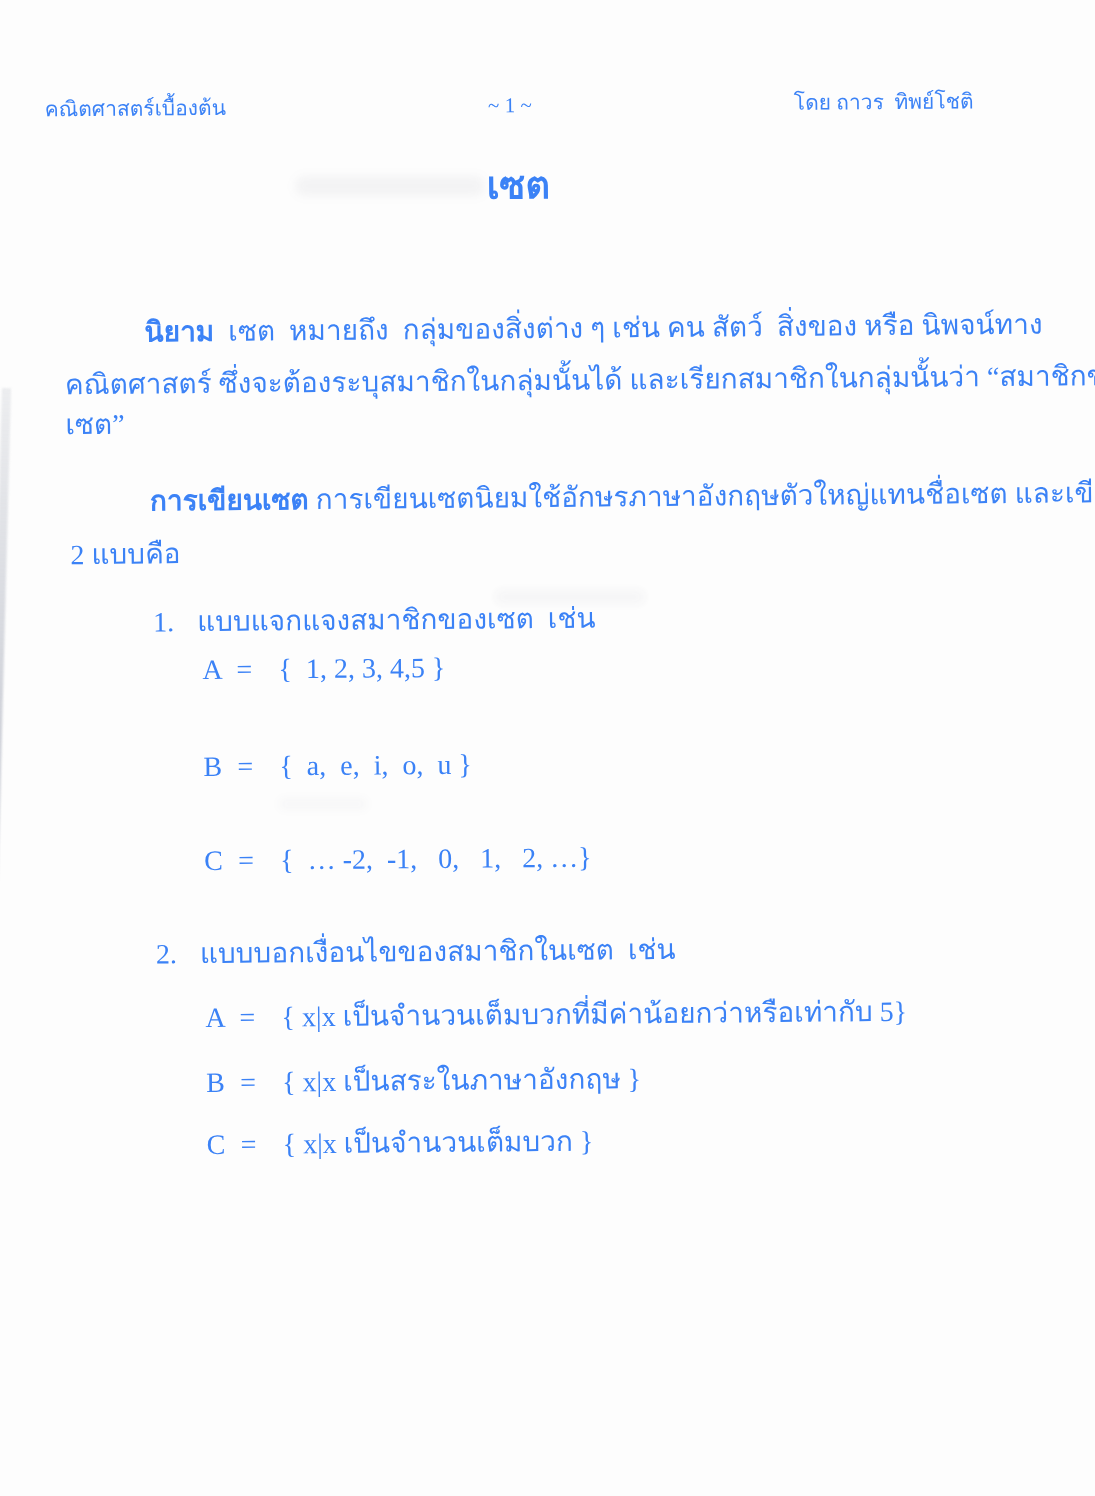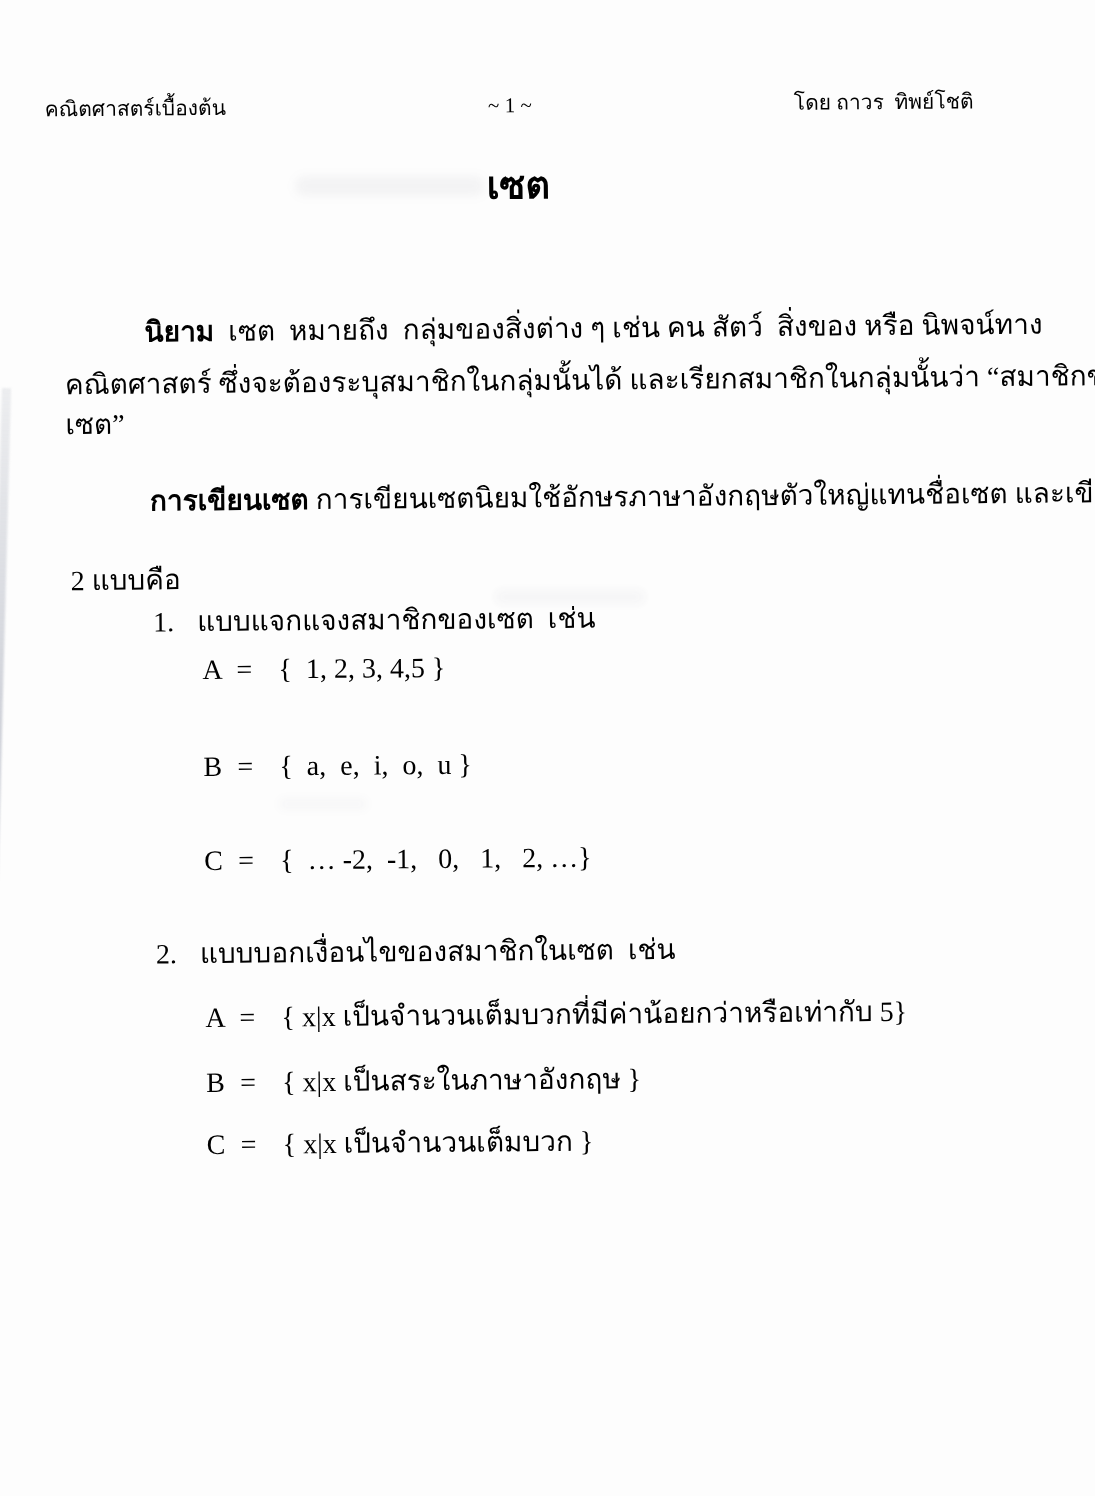--- a/index.html
+++ b/index.html
@@ -2,21 +2,21 @@
 <html><head>
 <meta charset="utf-8">
 <style>
   html,body{margin:0;padding:0;background:#e9e9e9;}
   .sheet{
     position:relative;
     width:1095px;height:1496px;
     background:#fdfdfd;
     overflow:hidden;
     font-family:"Liberation Serif","DejaVu Serif",serif;
-    color:#000000;
+    color:#3b82f6;
   }
   .content{
     position:absolute;inset:0;
     transform:rotate(-0.5deg);
     transform-origin:547px 500px;
   }
   
   .scan-band{
     position:absolute;
     left:2px;top:388px;
@@ -44,21 +44,21 @@
   
   .pline{
     position:absolute;left:66px;
     font-size:28px;line-height:42px;white-space:pre;
   }
   .lead{font-weight:700;}
   .p1l1{top:308px;left:146px;}
   .p1l2{top:360px;}
   .p1l3{top:400px;}
   .p2l1{top:477px;left:150px;}
-  .p2l2{top:530px;left:70px;margin-top:26px;}
+  .p2l2{top:530px;left:70px;}
   
   .list-row{
     position:absolute;left:152px;
     display:flex;gap:20px;
     font-size:28px;line-height:42px;white-space:pre;
   }
   .li1{top:598px;}
   .li2{top:930px;}
   .num{min-width:24px;}
   

